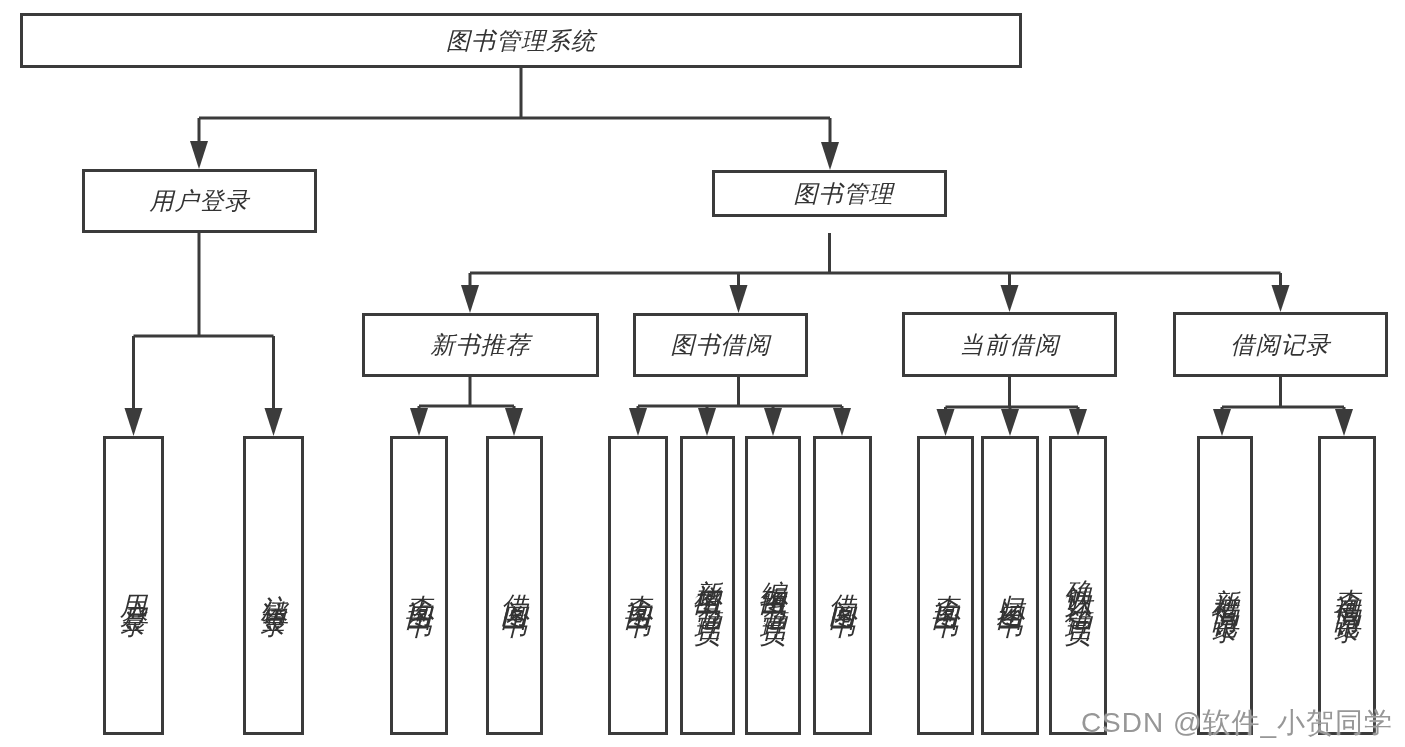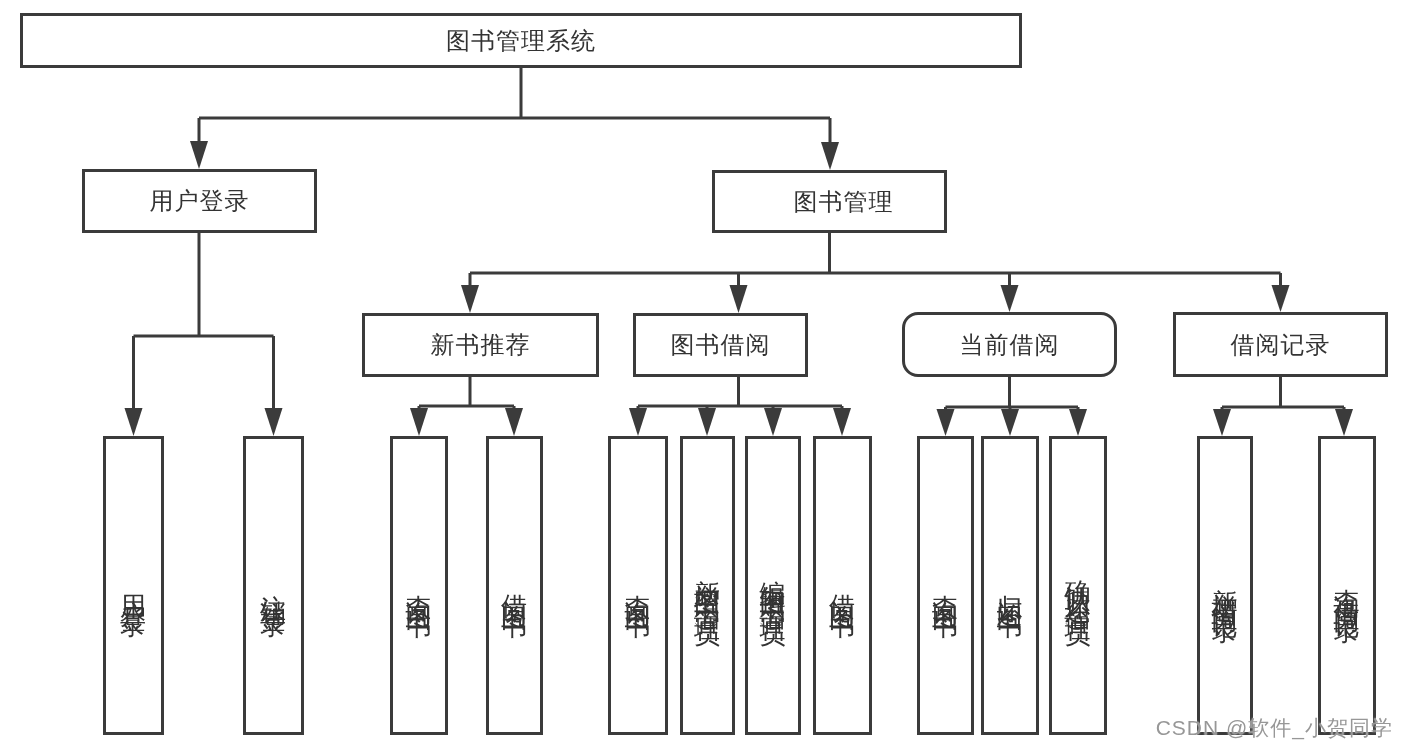--- a/index.html
+++ b/index.html
@@ -3,30 +3,30 @@
 <meta charset="utf-8">
 <style>
   html,body{margin:0;padding:0;background:#ffffff;}
   .stage{
     position:relative;width:1405px;height:747px;background:#ffffff;overflow:hidden;
     font-family:"Liberation Sans","DejaVu Sans",sans-serif;color:#333333;
   }
   .wires{position:absolute;left:0;top:0;width:1405px;height:747px;}
   .node{
     position:absolute;background:#ffffff;border:3px solid #3b3b3b;box-sizing:border-box;
-    display:flex;align-items:center;justify-content:center;text-align:center;
+    display:flex;align-items:center;justify-content:center;text-align:center;font-style:italic;
   }
   .h{font-size:24px;letter-spacing:1px;}
   .v{
     writing-mode:vertical-rl;text-orientation:mixed;
     font-size:26px;letter-spacing:6px;line-height:1;
   }
   .watermark{
     position:absolute;right:12px;bottom:5px;z-index:5;
-    font-size:21px;color:#979797;letter-spacing:1px;
+    font-size:28px;color:#979797;letter-spacing:1px;
     text-shadow:0 0 2px #ffffff;
   }
 </style>
 </head>
 <body>
 
 <div class="stage">
 
   <svg class="wires" viewBox="0 0 1405 747" xmlns="http://www.w3.org/2000/svg" fill="none" stroke="#3b3b3b" stroke-width="3">
 
@@ -60,25 +60,25 @@
     <polygon points="1069,409 1087,409 1078,436" fill="#3b3b3b" stroke="none"></polygon>
 
     <path d="M1280.5 377 V407 M1222 407 H1344 M1222 407 V411 M1344 407 V411"></path>
     <polygon points="1213,409 1231,409 1222,436" fill="#3b3b3b" stroke="none"></polygon>
     <polygon points="1335,409 1353,409 1344,436" fill="#3b3b3b" stroke="none"></polygon>
   </svg>
 
   <div class="node h" style="left:20px;top:13px;width:1002px;height:55px;">图书管理系统</div>
 
   <div class="node h" style="left:82px;top:169px;width:235px;height:64px;">用户登录</div>
-  <div class="node h" style="left:712px;top:170px;width:235px;height:63px;padding-left:28px;">图书管理</div>
+  <div class="node h" style="left:712px;top:170px;width:235px;height:47px;padding-left:28px;">图书管理</div>
 
   <div class="node h" style="left:362px;top:313px;width:237px;height:64px;">新书推荐</div>
   <div class="node h" style="left:633px;top:313px;width:175px;height:64px;">图书借阅</div>
-  <div class="node h" style="left:902px;top:312px;width:215px;height:65px;border-radius:16px;">当前借阅</div>
+  <div class="node h" style="left:902px;top:312px;width:215px;height:65px;">当前借阅</div>
   <div class="node h" style="left:1173px;top:312px;width:215px;height:65px;">借阅记录</div>
 
   <div class="node v" style="left:103px;top:436px;width:61px;height:299px;">用户登录</div>
   <div class="node v" style="left:243px;top:436px;width:61px;height:299px;">注销登录</div>
 
   <div class="node v" style="left:390px;top:436px;width:58px;height:299px;">查询图书</div>
   <div class="node v" style="left:486px;top:436px;width:57px;height:299px;">借阅图书</div>
 
   <div class="node v" style="left:608px;top:436px;width:60px;height:299px;">查询图书</div>
   <div class="node v" style="left:680px;top:436px;width:55px;height:299px;">新增图书（管理员）</div>

